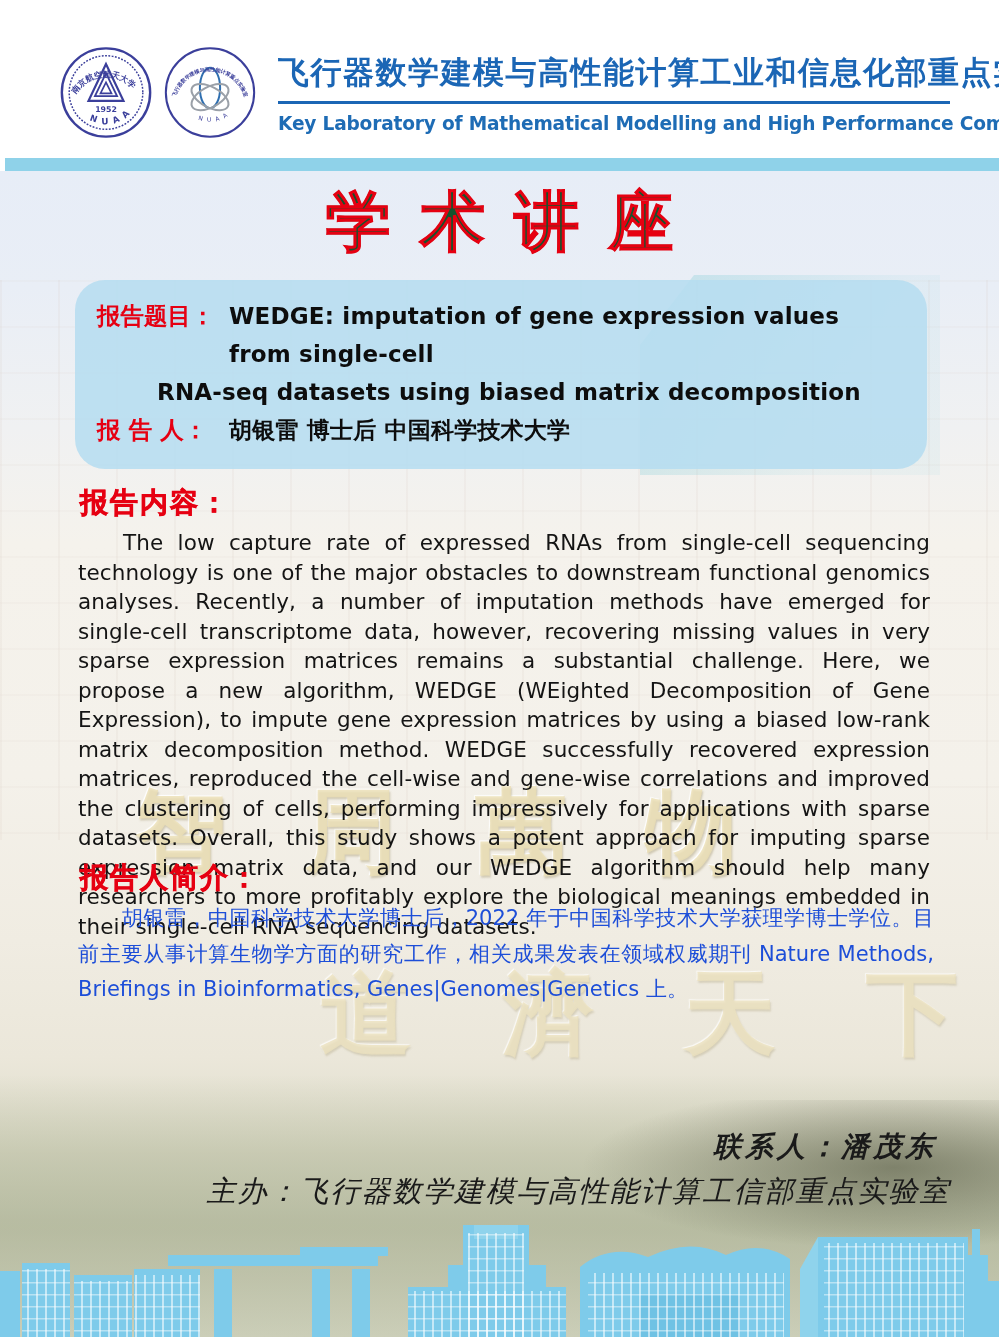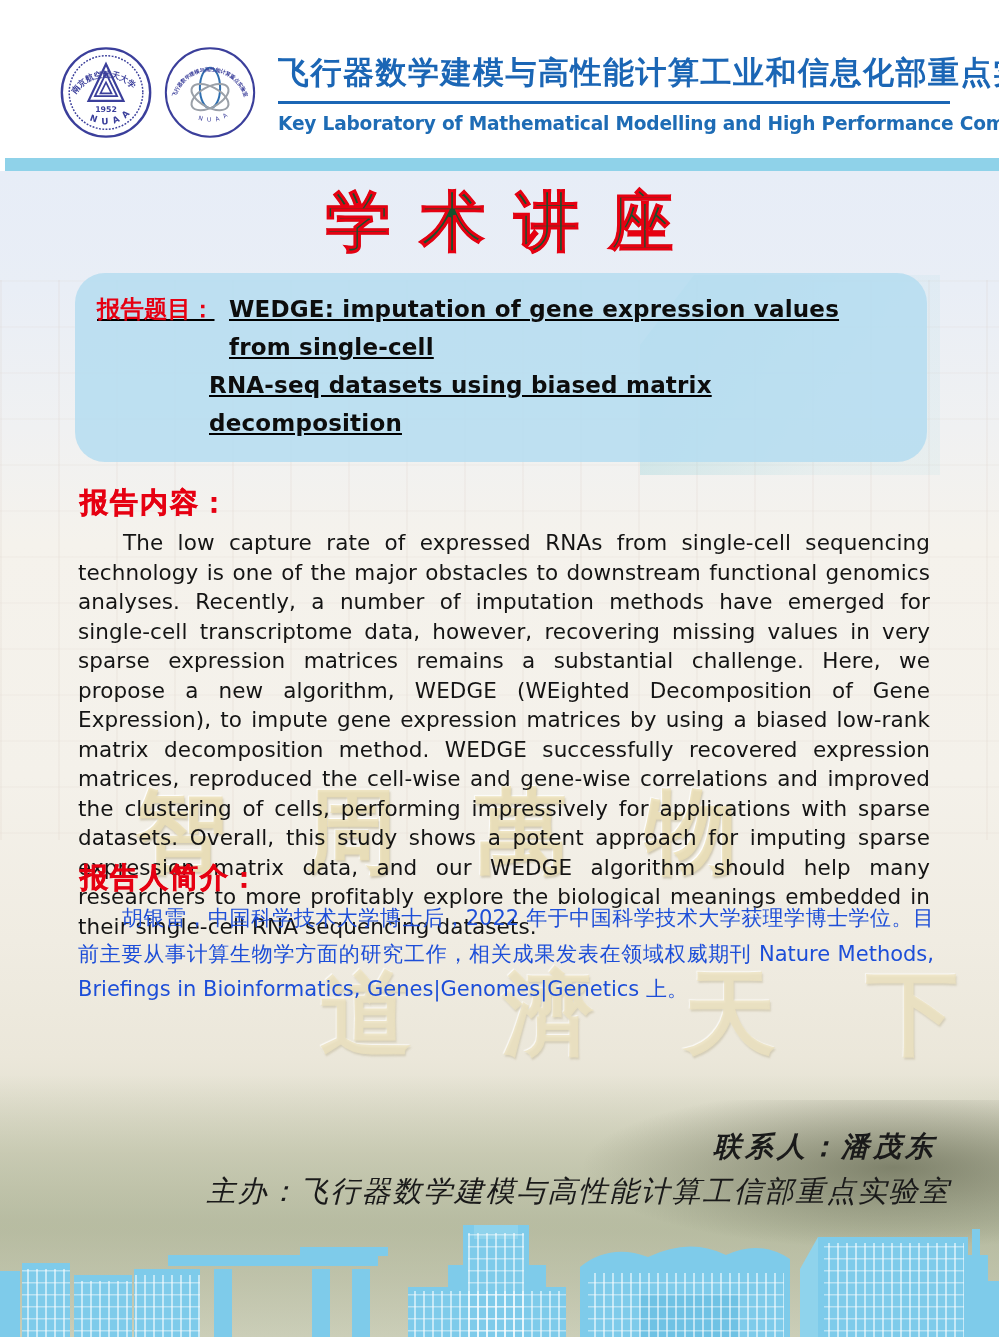--- a/index.html
+++ b/index.html
@@ -42,26 +42,26 @@
     font-weight:bold; text-shadow:1px 2px 2px rgba(150,135,90,0.35), -1px -1px 1px #fff; white-space:nowrap; }
   .wm-1 { top:770px; left:135px; font-size:92px; letter-spacing:78px; }
   .wm-2 { top:952px; left:320px; font-size:92px; letter-spacing:90px; opacity:.75; }
 
   
   .lecture-title { position:absolute; top:178px; left:0; width:100%; text-align:center;
     font-size:65px; font-weight:900; color:#14532d; letter-spacing:0.45em; text-indent:0.45em;
     -webkit-text-stroke:1px #e60011; }
 
   
-  .info-box { position:absolute; left:75px; top:273px; width:852px; border-radius:30px;
-    background:rgba(182,221,240,0.88); padding:17px 20px 20px 22px; z-index:3;text-decoration:underline; }
+  .info-box { position:absolute; left:75px; top:280px; width:852px; border-radius:30px;
+    background:rgba(182,221,240,0.88); padding:17px 20px 20px 22px; z-index:3; }
   .info-row { display:flex; align-items:flex-start; line-height:38px; }
   .info-label { flex:0 0 132px; color:#e60012; font-weight:bold; font-size:23.5px; white-space:nowrap; }
   .info-value { color:#0d0d0d; font-weight:bold; font-size:23px; letter-spacing:0.2px; }
-  .info-value-line2 { margin-left:112px; color:#0d0d0d; font-weight:bold; font-size:23px; line-height:38px; letter-spacing:0.2px; }
+  .info-value-line2 { margin-left:60px; color:#0d0d0d; font-weight:bold; font-size:23px; line-height:38px; letter-spacing:0.2px; }
 
   
   .section-heading { position:absolute; left:80px; color:#e60012; font-weight:900; font-size:28px; letter-spacing:2px;
     -webkit-text-stroke:0.6px #e60012; }
   .h-content { top:484px; }
   .h-bio { top:859px; }
   .abstract { position:absolute; left:78px; top:528px; width:852px; font-size:21.5px; line-height:29.5px;
     color:#141414; text-align:justify; text-indent:45px; letter-spacing:0.1px; }
   .bio-text { position:absolute; left:78px; top:901px; width:856px; font-size:21px; line-height:35.5px;
     color:#1d4ed8; text-align:justify; text-indent:44px; }
@@ -137,20 +137,24 @@
   <div class="watermark wm-2">道濟天下</div>
 
   <div class="lecture-title">学术讲座</div>
 
   <div class="info-box">
     <div class="info-row">
       <span class="info-label">报告题目：</span>
       <span class="info-value">WEDGE: imputation of gene expression values from single-cell</span>
     </div>
     <div class="info-value-line2">RNA-seq datasets using biased matrix decomposition</div>
+    <div class="info-row">
+      <span class="info-label">报 告 人：</span>
+      <span class="info-value">胡银雷 博士后 中国科学技术大学</span>
+    </div>
   </div>
 
   <div class="section-heading h-content">报告内容：</div>
   <div class="abstract">The low capture rate of expressed RNAs from single-cell sequencing technology is one of the major obstacles to downstream functional genomics analyses. Recently, a number of imputation methods have emerged for single-cell transcriptome data, however, recovering missing values in very sparse expression matrices remains a substantial challenge. Here, we propose a new algorithm, WEDGE (WEighted Decomposition of Gene Expression), to impute gene expression matrices by using a biased low-rank matrix decomposition method. WEDGE successfully recovered expression matrices, reproduced the cell-wise and gene-wise correlations and improved the clustering of cells, performing impressively for applications with sparse datasets. Overall, this study shows a potent approach for imputing sparse expression matrix data, and our WEDGE algorithm should help many researchers to more profitably explore the biological meanings embedded in their single-cell RNA sequencing datasets.</div>
 
   <div class="section-heading h-bio">报告人简介：</div>
   <div class="bio-text">胡银雷，中国科学技术大学博士后，2022 年于中国科学技术大学获理学博士学位。目前主要从事计算生物学方面的研究工作，相关成果发表在领域权威期刊 Nature Methods, Briefings in Bioinformatics, Genes|Genomes|Genetics 上。</div>
 
   <div class="footer-contact">联系人：潘茂东</div>
   <div class="footer-organizer">主办：飞行器数学建模与高性能计算工信部重点实验室</div>

